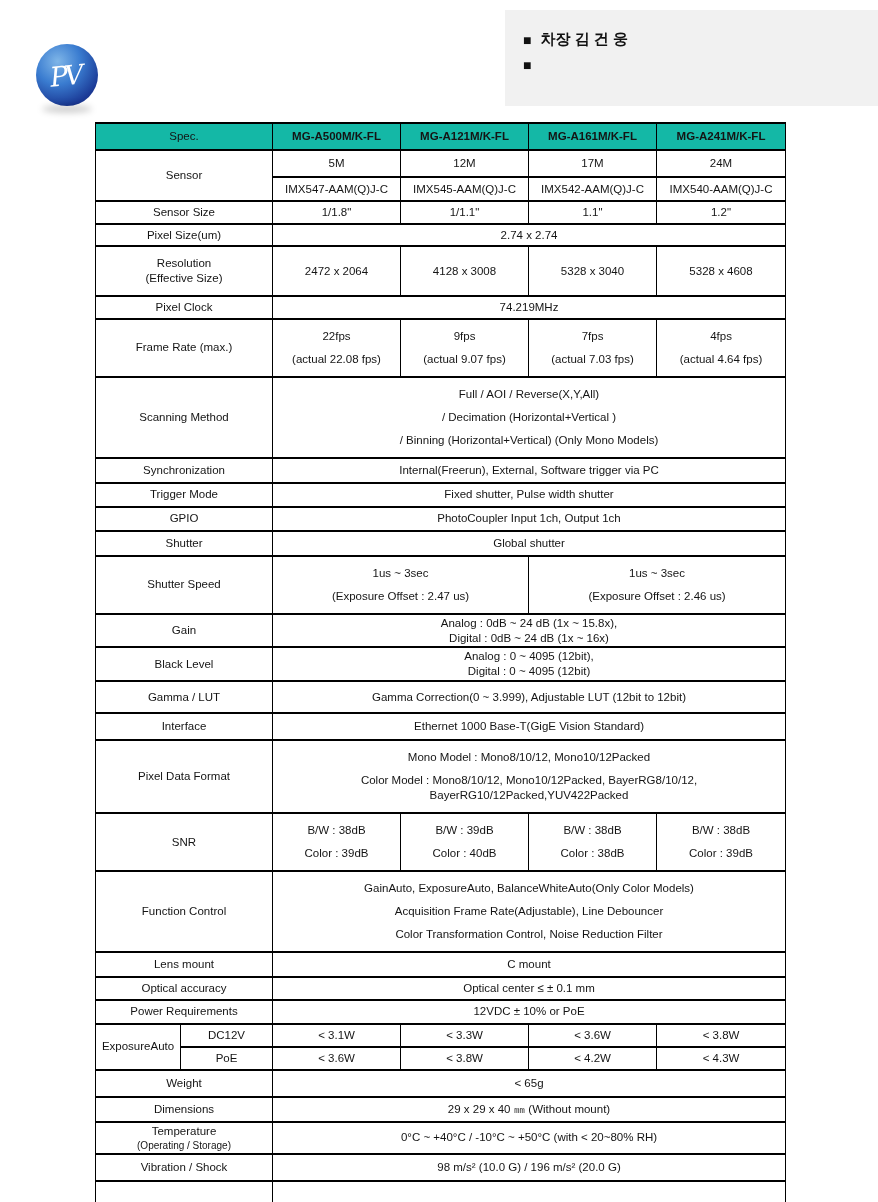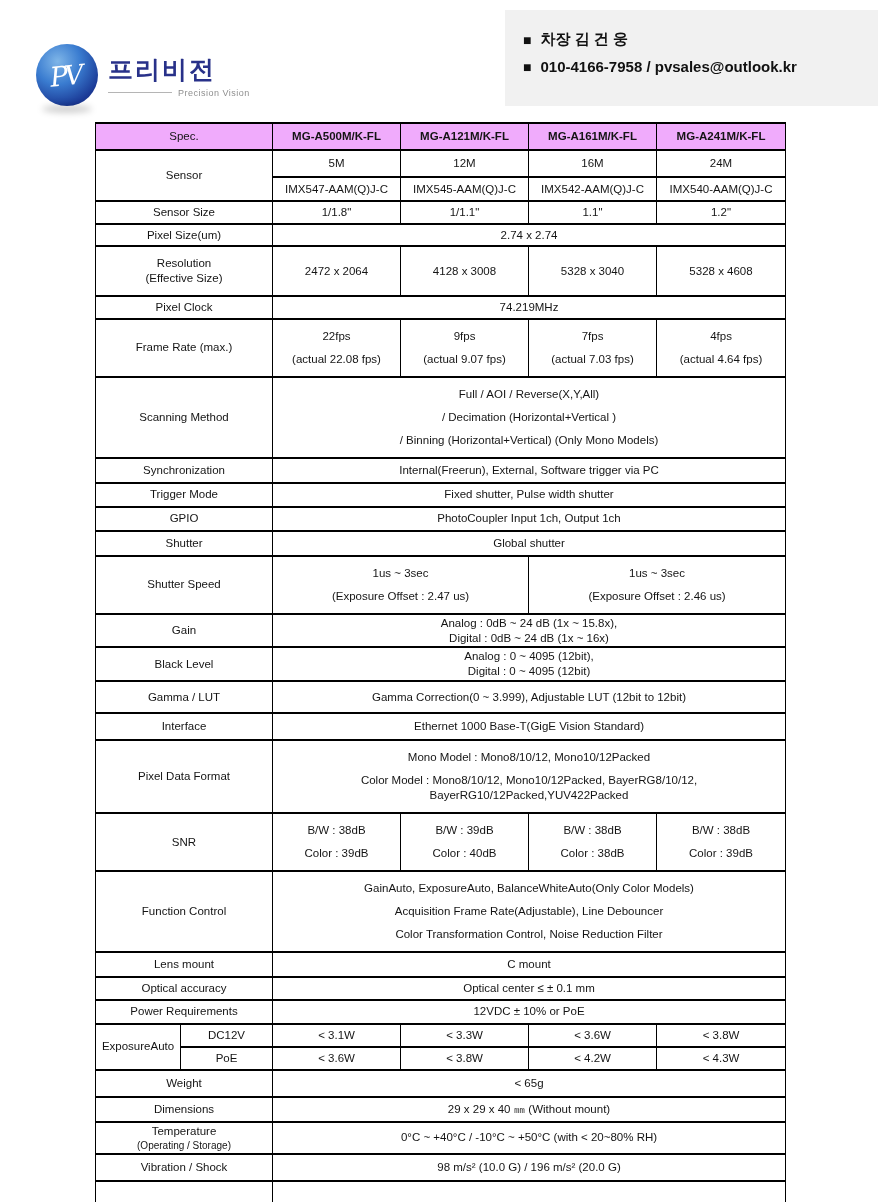--- a/index.html
+++ b/index.html
@@ -40,51 +40,43 @@
   table.spec{
     position:absolute;left:95px;top:122px;width:690px;
     border-collapse:collapse;table-layout:fixed;
   }
   table.spec td{
     border:solid #000;border-width:2px 1px;
     text-align:center;vertical-align:middle;
     font-size:11.5px;color:#141414;padding:1px 2px;
     overflow:hidden;
   }
-  table.spec td.hd{background:#f0abfc;}
+  table.spec td.hd{background:#14b8a6;}
   table.spec td.b{font-weight:bold;}
   table.spec td .ln{line-height:1.3;}
   table.spec td.gap .ln{margin:8px 0;}
   table.spec td.sm .ln + .ln{font-size:10px;}
 </style>
 </head>
 <body>
 
 <div class="brand">
   <div class="sphere">
     <span class="mono">PV</span>
     <div class="sphere-shadow"></div>
   </div>
-  <div class="brand-text">
-    <div class="brand-name">프리비전</div>
-    <div class="brand-tag">
-      <span class="tagline-rule"></span>
-      <span class="brand-tagline">Precision Vision</span>
-    </div>
-  </div>
 </div>
 
 <div class="contact">
   <div class="contact-line">
     <span class="sq">■</span>
     <span>차장 김 건 웅</span>
   </div>
   <div class="contact-line">
     <span class="sq">■</span>
-    <span>010-4166-7958 / pvsales@outlook.kr</span>
   </div>
 </div>
 
 <table class="spec">
   <colgroup>
     <col style="width:85px">
       <col style="width:92px">
     <col style="width:128px">
       <col style="width:128px">
     <col style="width:128px">
@@ -112,21 +104,21 @@
         <td colspan="2" rowspan="2" class="">
           <div class="ln">Sensor</div>
         </td>
         <td class="">
           <div class="ln">5M</div>
         </td>
         <td class="">
           <div class="ln">12M</div>
         </td>
         <td class="">
-          <div class="ln">16M</div>
+          <div class="ln">17M</div>
         </td>
         <td class="">
           <div class="ln">24M</div>
         </td>
       </tr>
       <tr style="height: 24px;">
         <td class="">
           <div class="ln">IMX547-AAM(Q)J-C</div>
         </td>
         <td class="">

